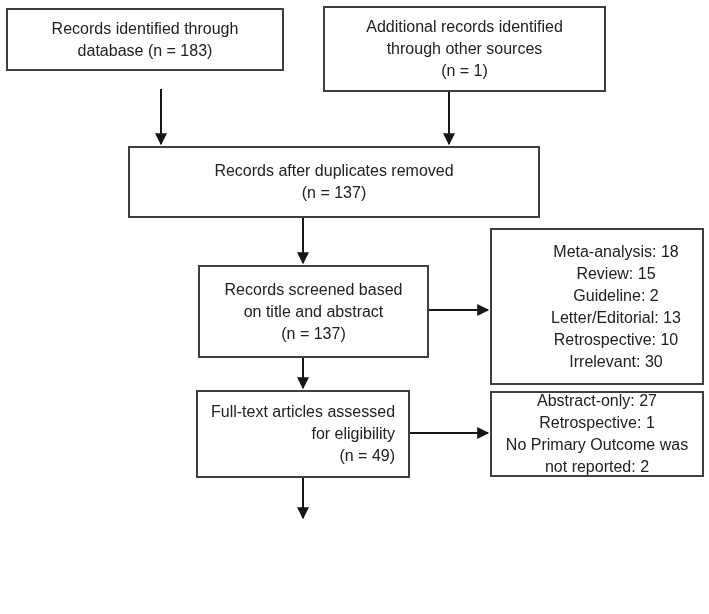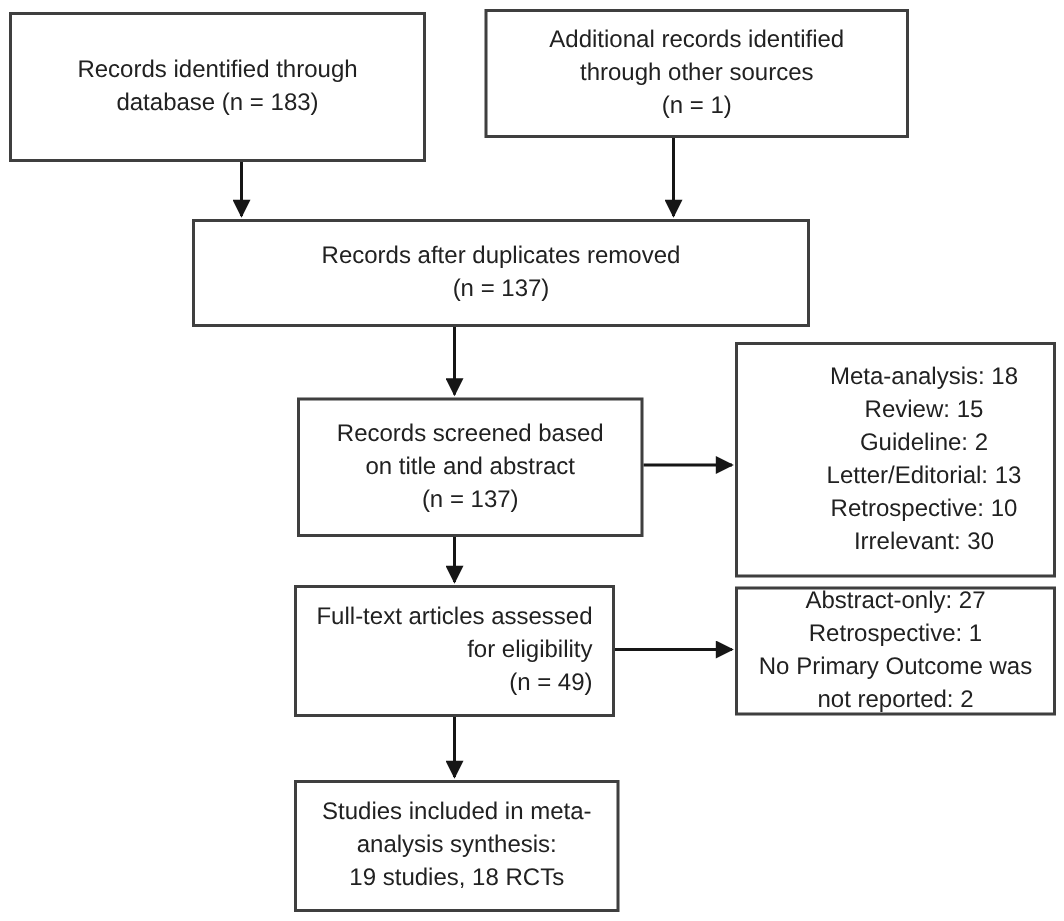--- a/index.html
+++ b/index.html
@@ -29,21 +29,21 @@
     background: #ffffff;
     display: flex;
     align-items: center;
     justify-content: center;
     text-align: center;
     color: #212121;
     font-size: 16px;
     line-height: 22px;
     padding: 2px 6px;
   }
-  .box-identified-database { left: 6px;   top: 8px;   width: 278px; height: 100px; }
+  .box-identified-database { left: 6px;   top: 8px;   width: 278px; height: 63px; }
   .box-identified-other    { left: 323px; top: 6px;   width: 283px; height: 86px; }
   .box-duplicates-removed  { left: 128px; top: 146px; width: 412px; height: 72px; }
   .box-screened            { left: 198px; top: 265px; width: 231px; height: 93px; }
   .box-excluded-screening  { left: 490px; top: 228px; width: 214px; height: 157px; padding-left: 44px; }
   .box-fulltext            { left: 196px; top: 390px; width: 214px; height: 88px; text-align: right; }
   .box-excluded-fulltext   { left: 490px; top: 391px; width: 214px; height: 86px; }
   .box-included            { left: 196px; top: 520px; width: 217px; height: 88px; }
 </style>
 </head>
 <body>
@@ -86,17 +86,14 @@
   </div>
 
   <div class="box box-fulltext">
     <span>Full-text articles assessed<br>for eligibility<br>(n = 49)</span>
   </div>
 
   <div class="box box-excluded-fulltext">
     <span>Abstract-only: 27<br>Retrospective: 1<br>No Primary Outcome was<br>not reported: 2</span>
   </div>
 
-  <div class="box box-included">
-    <span>Studies included in meta-<br>analysis synthesis:<br>19 studies, 18 RCTs</span>
-  </div>
 
 </div>
 
 </body></html>

